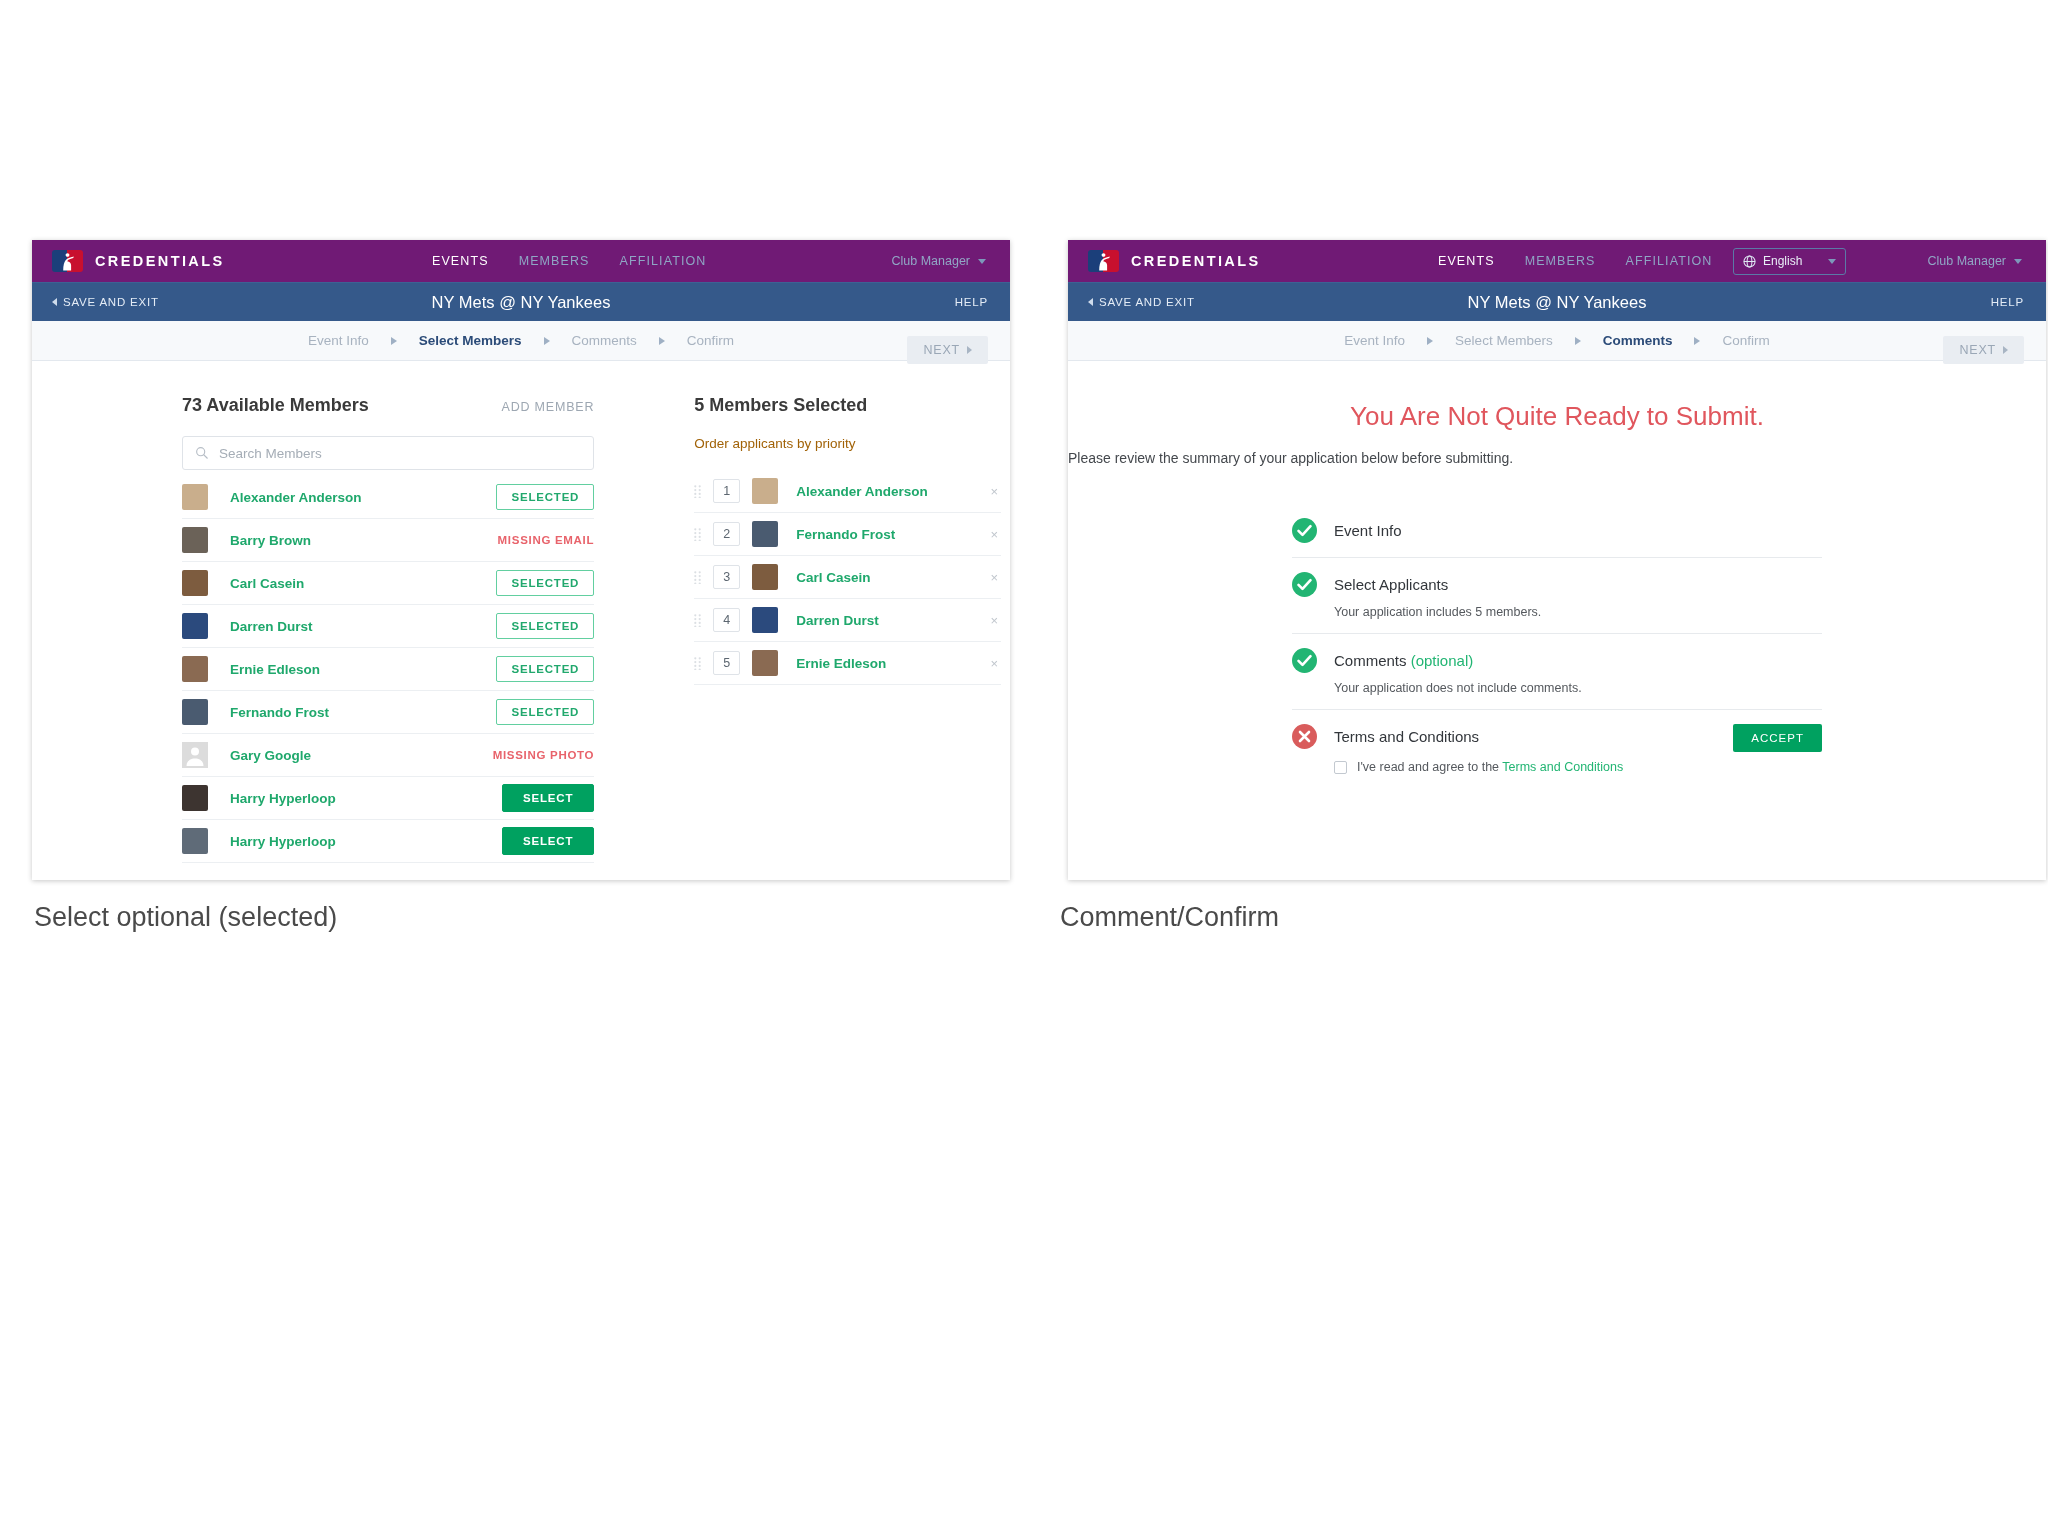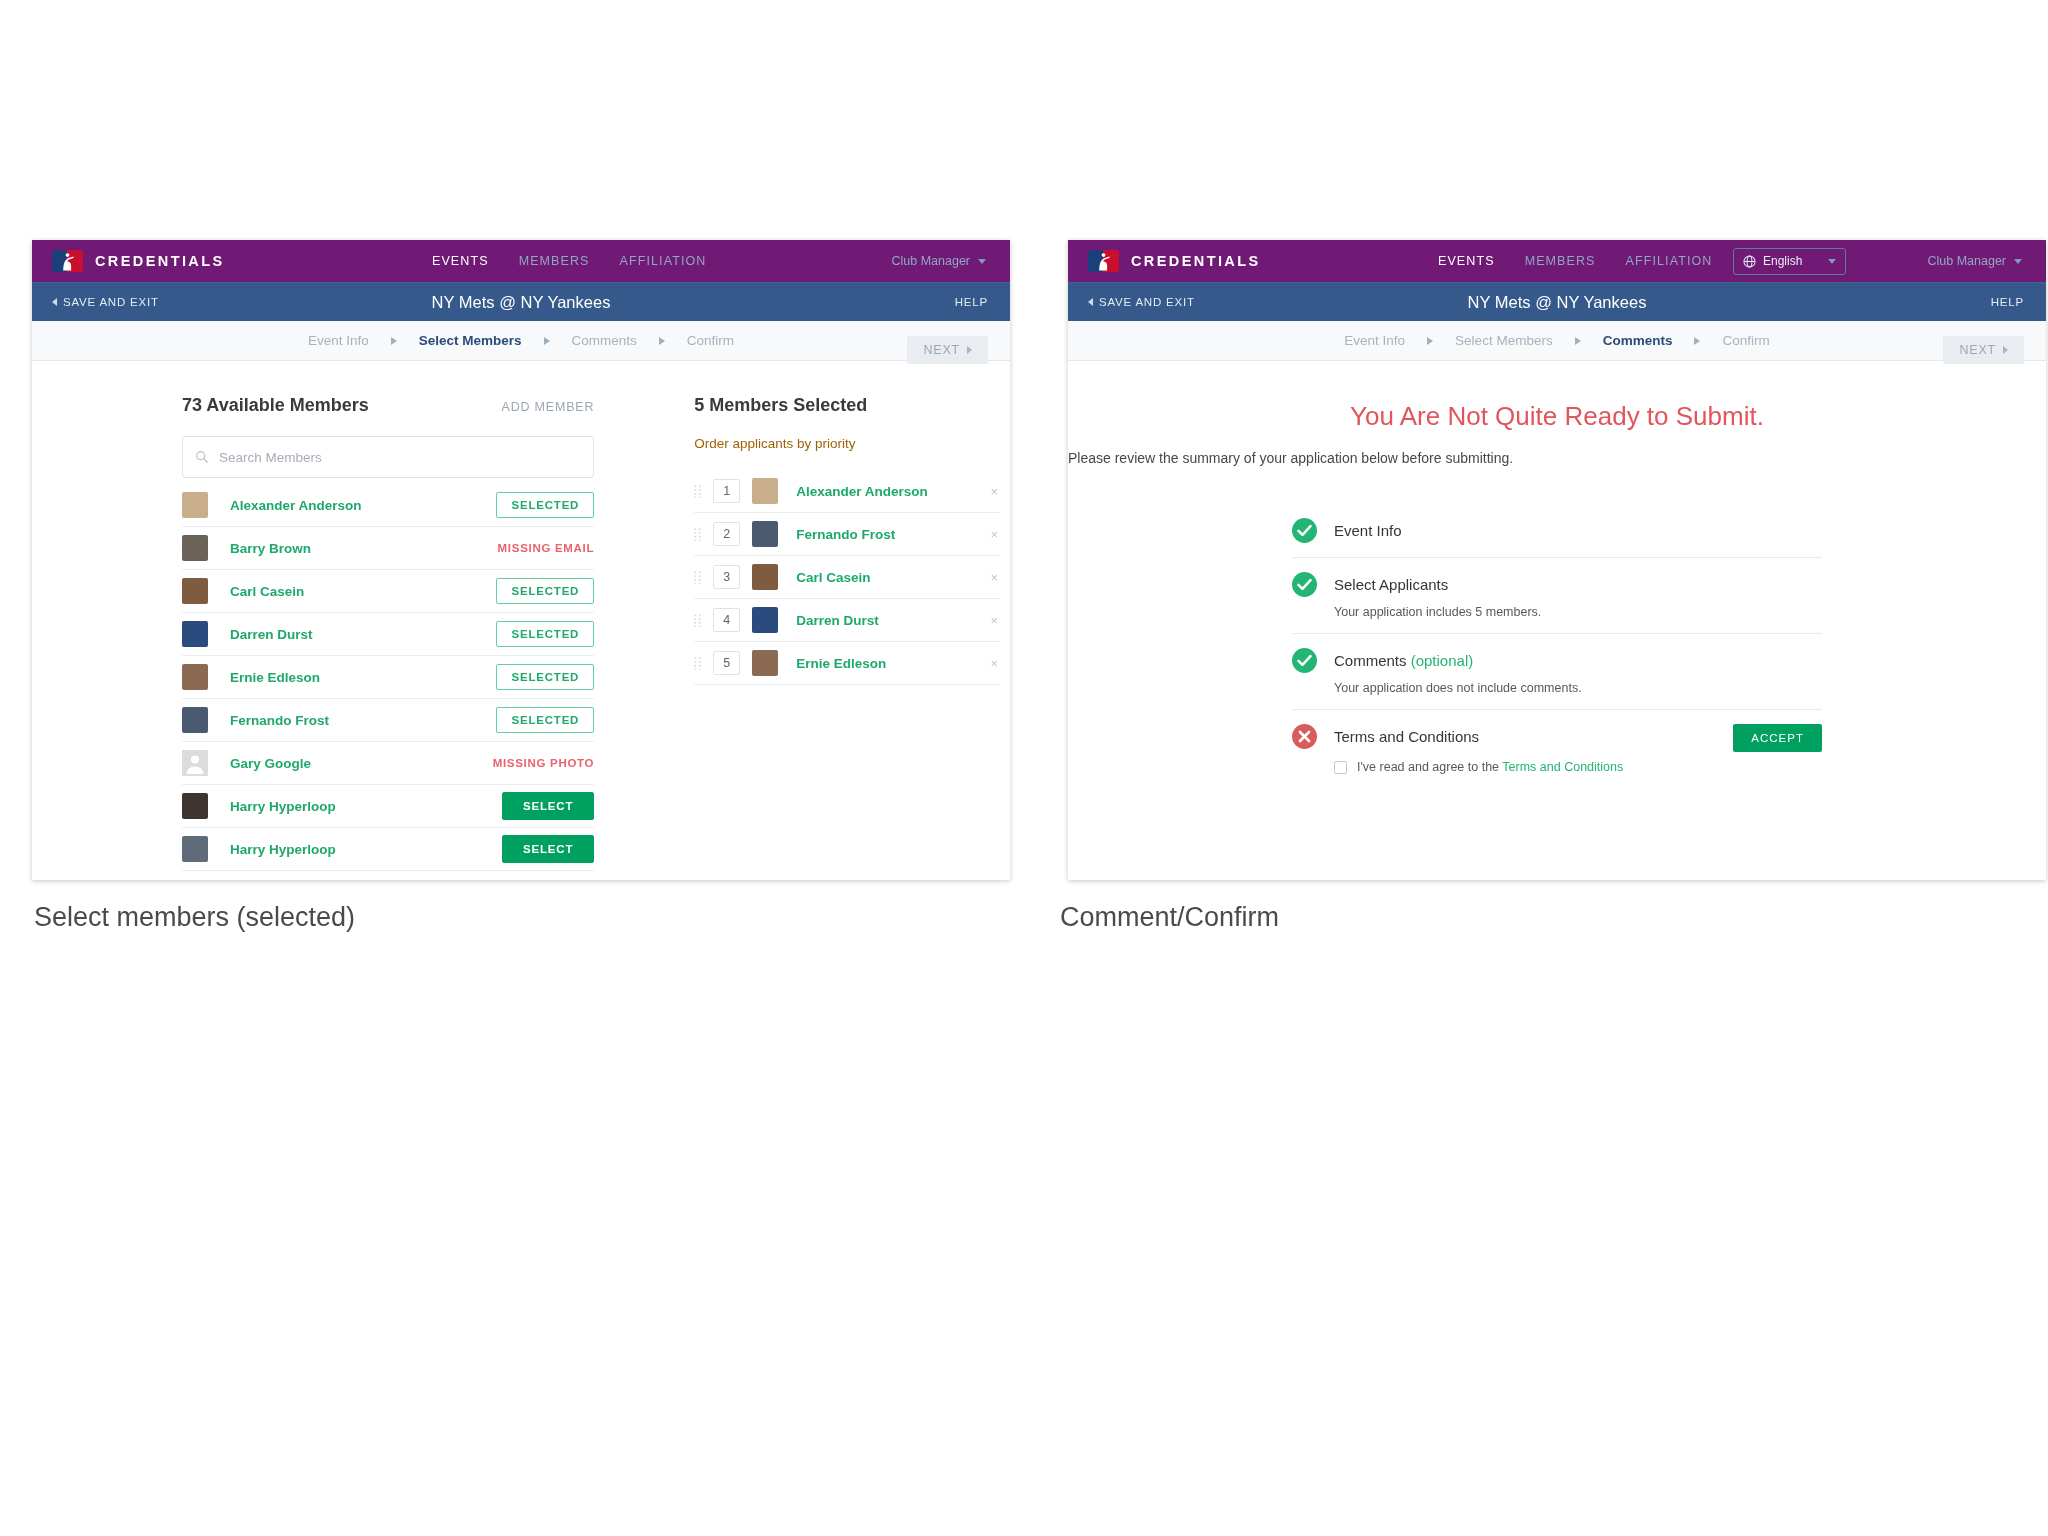--- a/index.html
+++ b/index.html
@@ -199,21 +199,21 @@
     display: flex; align-items: baseline; justify-content: space-between;
     margin-bottom: 20px;
   }
   .col-title { font-size: 18px; font-weight: bold; color: #3a3a3a; white-space: nowrap; }
   .add-member { font-size: 12.5px; color: #9da7b2; letter-spacing: 0.8px; white-space: nowrap; }
 
   .search-box {
     display: flex; align-items: center; gap: 10px;
     border: 1px solid #dfe3e8;
     border-radius: 3px;
-    height: 42px;
+    height: 34px;
     padding: 0 12px;
     margin-bottom: 6px;
   }
   .search-icon { width: 14px; height: 14px; flex: 0 0 auto; }
   .search-input {
     border: none; outline: none; font-size: 13.5px; color: #9aa3ad;
     font-family: "Liberation Sans", sans-serif;
     width: 100%; background: transparent;
   }
   .search-input::placeholder { color: #a5adb6; }
@@ -538,21 +538,21 @@
               <div class="avatar sel-avatar" style="background-color:#8a6a52"></div>
               <div class="sel-name">Ernie Edleson</div>
               <div class="remove-x">×</div>
             </div>
           </div>
       </div>
 
     </div>
   </div>
 
-  <div class="caption" id="caption-left">Select members (selected)</div>
+  <div class="caption" id="caption-left">Select optional (selected)</div>
 
   <div class="panel" id="panel-right">
 
     <div class="topbar">
       <div class="logo-wrap">
         <div class="mlb-logo">
           <svg class="batter" viewBox="0 0 17 19">
             <path d="M8.5 1.2c1.1 0 1.9.8 1.9 1.8S9.6 4.8 8.5 4.8 6.6 4 6.6 3s.8-1.8 1.9-1.8z" fill="#fff"></path>
             <path d="M4.2 18.5c0-5.2 1-8.6 2.6-10.6 1-1.3 2.6-2 4.4-2.5l3.6-1-.5 1.7-3.2 1c-1.4.5-2.3 1.1-2.9 2.1 2.3.5 3.9 1.6 3.9 4v5.3H4.2z" fill="#fff"></path>
           </svg>

